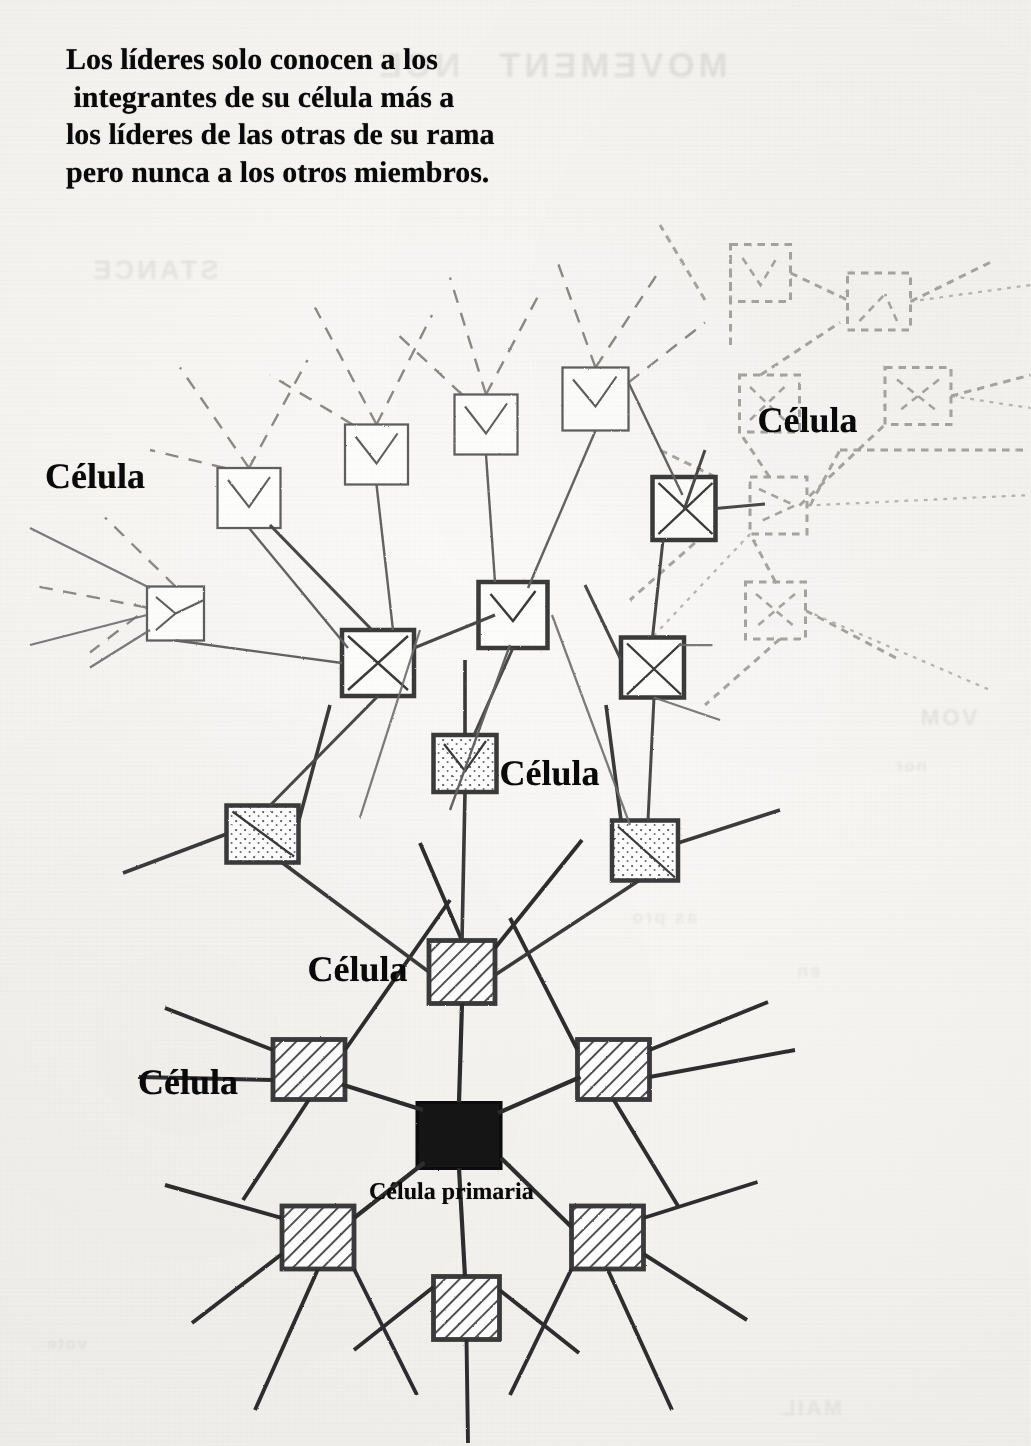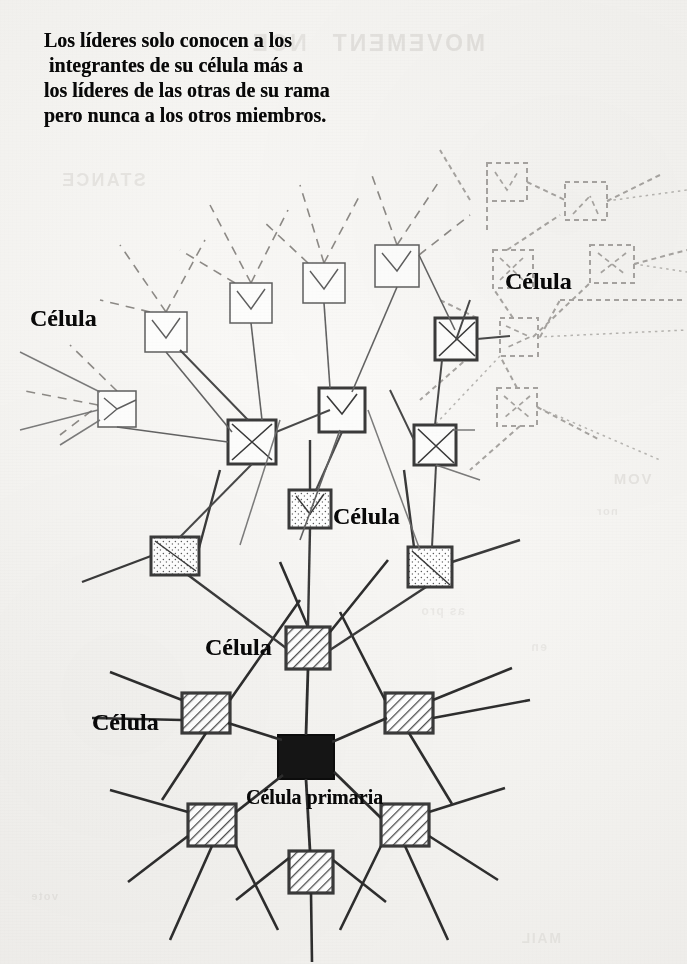--- a/index.html
+++ b/index.html
@@ -59,21 +59,21 @@
   }
   .nodelabel{
     position:absolute;
     color:#0a0a0a;
     font-family:"Liberation Serif", serif;
     font-weight:700;
     font-size:24px;
     white-space:nowrap;
     text-shadow:0 0 .5px rgba(0,0,0,.45);
   }
-  .nodelabel.small{font-size:20px;}
+  .nodelabel.small{font-size:16px;}
 </style>
 </head>
 <body>
 
 <div id="page">
 
   <div id="ghost">
       <div class="ghost-line" style="left: 330px; top: 30px; font-size: 23px; opacity: 0.3;">MOVEMENT</div>
       <div class="ghost-line" style="left: 250px; top: 30px; font-size: 23px; opacity: 0.26;">NCE</div>
       <div class="ghost-line" style="left: 60px; top: 170px; font-size: 18px; opacity: 0.26;">STANCE</div>

